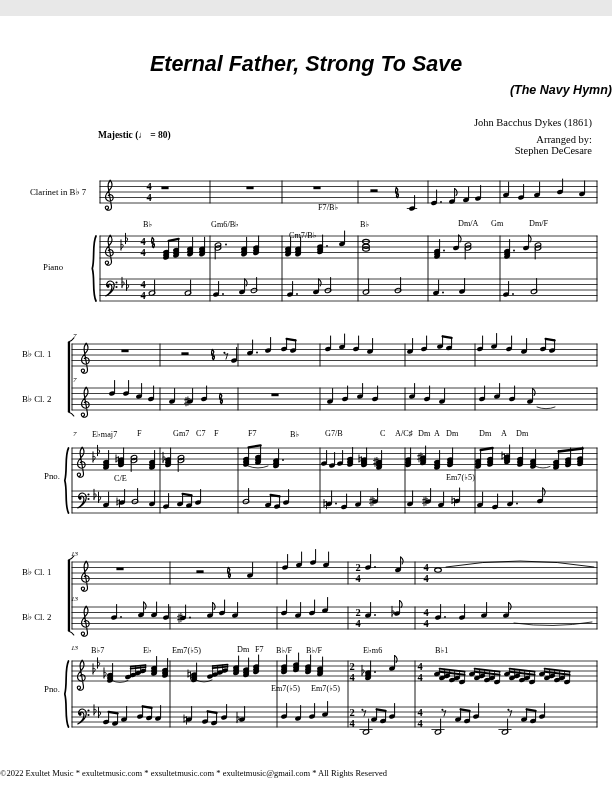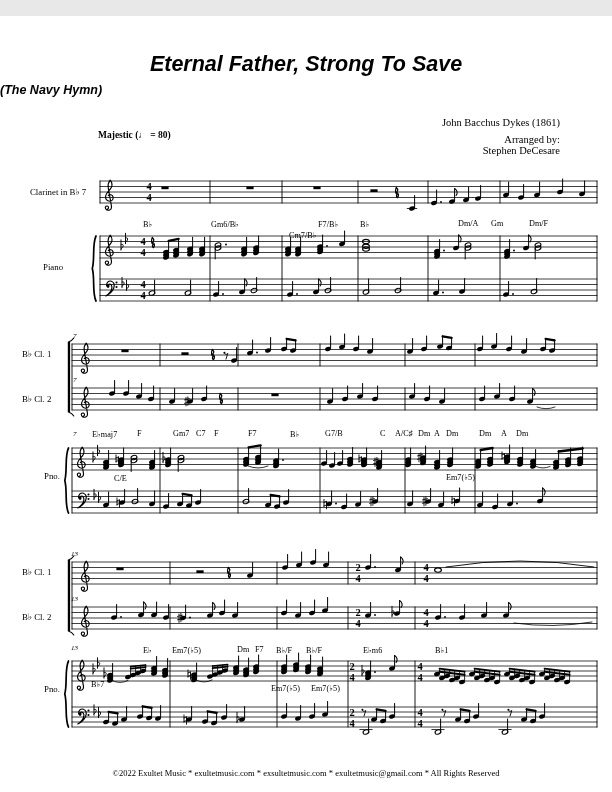--- a/index.html
+++ b/index.html
@@ -1,26 +1,26 @@
 <!DOCTYPE html>
 <html><head>
 <meta charset="utf-8">
 <style>
   html,body{margin:0;padding:0;background:#e8e8e8}
   #page{position:relative;width:612px;height:792px;background:#fff;margin:16px auto;overflow:hidden;
         font-family:"Liberation Serif","DejaVu Serif",serif;color:#000}
   .t{position:absolute;white-space:nowrap;color:#000;line-height:1.1}
   .title{font:italic bold 21.5px "Liberation Sans","DejaVu Sans",sans-serif;left:0;right:0;text-align:center;top:36px}
-  .sub{font:italic bold 12.5px "Liberation Sans","DejaVu Sans",sans-serif;left:0;right:0;text-align:left;top:67px}
-  .credit{font:10.5px "Liberation Serif","DejaVu Sans",serif;right:52px;text-align:right}
+  .sub{font:italic bold 12.5px "Liberation Sans","DejaVu Sans",sans-serif;left:0;right:0;text-align:right;top:67px}
+  .credit{font:10.5px "Liberation Serif","DejaVu Sans",serif;right:20px;text-align:right}
   .tempo{font:bold 9.5px "Liberation Serif","DejaVu Sans",serif;left:98px;top:114px}
   .lab{font:8.8px "Liberation Serif","DejaVu Sans",serif}
   .cs{font:8.2px "Liberation Serif","DejaVu Sans",serif}
   .mn{font:italic 7px "Liberation Serif","DejaVu Sans",serif}
-  .foot{font:8.5px "Liberation Serif","DejaVu Sans",serif;left:0;right:0;text-align:center;top:752px}
+  .foot{font:8.5px "Liberation Serif","DejaVu Sans",serif;left:0;right:0;text-align:left;top:752px}
   svg{position:absolute;left:0;top:0}
   .tsn{font-family:"Liberation Serif","DejaVu Serif",serif;font-weight:bold;font-size:10.5px;text-anchor:middle;fill:#000}
 </style>
 </head>
 <body>
 
 <div id="page">
 
   <svg width="612" height="792" viewBox="0 0 612 792" stroke-linecap="round" stroke-linejoin="round">
     <defs>
@@ -465,21 +465,21 @@
   <div class="t mn" style="left:73px;top:316px">7</div>
   <div class="t mn" style="left:73px;top:360px">7</div>
   <div class="t mn" style="left:73px;top:414px">7</div>
   <div class="t mn" style="left:71px;top:534px">13</div>
   <div class="t mn" style="left:71px;top:579px">13</div>
   <div class="t mn" style="left:71px;top:628px">13</div>
 
   <div class="t cs" style="left:143px;top:203px">B♭</div>
   <div class="t cs" style="left:211px;top:203px">Gm6/B♭</div>
   <div class="t cs" style="left:289px;top:214px">Cm7/B♭</div>
-  <div class="t cs" style="left:318px;top:203px">F7/B♭</div>
+  <div class="t cs" style="left:318px;top:186px">F7/B♭</div>
   <div class="t cs" style="left:360px;top:203px">B♭</div>
   <div class="t cs" style="left:458px;top:203px">Dm/A</div>
   <div class="t cs" style="left:491px;top:203px">Gm</div>
   <div class="t cs" style="left:529px;top:203px">Dm/F</div>
 
   <div class="t cs" style="left:92px;top:413px">E♭maj7</div>
   <div class="t cs" style="left:137px;top:413px">F</div>
   <div class="t cs" style="left:173px;top:413px">Gm7</div>
   <div class="t cs" style="left:196px;top:413px">C7</div>
   <div class="t cs" style="left:214px;top:413px">F</div>
@@ -490,21 +490,21 @@
   <div class="t cs" style="left:395px;top:413px">A/C♯</div>
   <div class="t cs" style="left:418px;top:413px">Dm</div>
   <div class="t cs" style="left:434px;top:413px">A</div>
   <div class="t cs" style="left:446px;top:413px">Dm</div>
   <div class="t cs" style="left:479px;top:413px">Dm</div>
   <div class="t cs" style="left:501px;top:413px">A</div>
   <div class="t cs" style="left:516px;top:413px">Dm</div>
   <div class="t cs" style="left:114px;top:458px">C/E</div>
   <div class="t cs" style="left:446px;top:456px">Em7(♭5)</div>
 
-  <div class="t cs" style="left:91px;top:663px">B♭7</div>
+  <div class="t cs" style="left:91px;top:629px">B♭7</div>
   <div class="t cs" style="left:143px;top:629px">E♭</div>
   <div class="t cs" style="left:172px;top:629px">Em7(♭5)</div>
   <div class="t cs" style="left:237px;top:629px">Dm</div>
   <div class="t cs" style="left:255px;top:629px">F7</div>
   <div class="t cs" style="left:276px;top:629px">B♭/F</div>
   <div class="t cs" style="left:306px;top:629px">B♭/F</div>
   <div class="t cs" style="left:363px;top:629px">E♭m6</div>
   <div class="t cs" style="left:435px;top:629px">B♭1</div>
   <div class="t cs" style="left:271px;top:667px">Em7(♭5)</div>
   <div class="t cs" style="left:311px;top:667px">Em7(♭5)</div>

